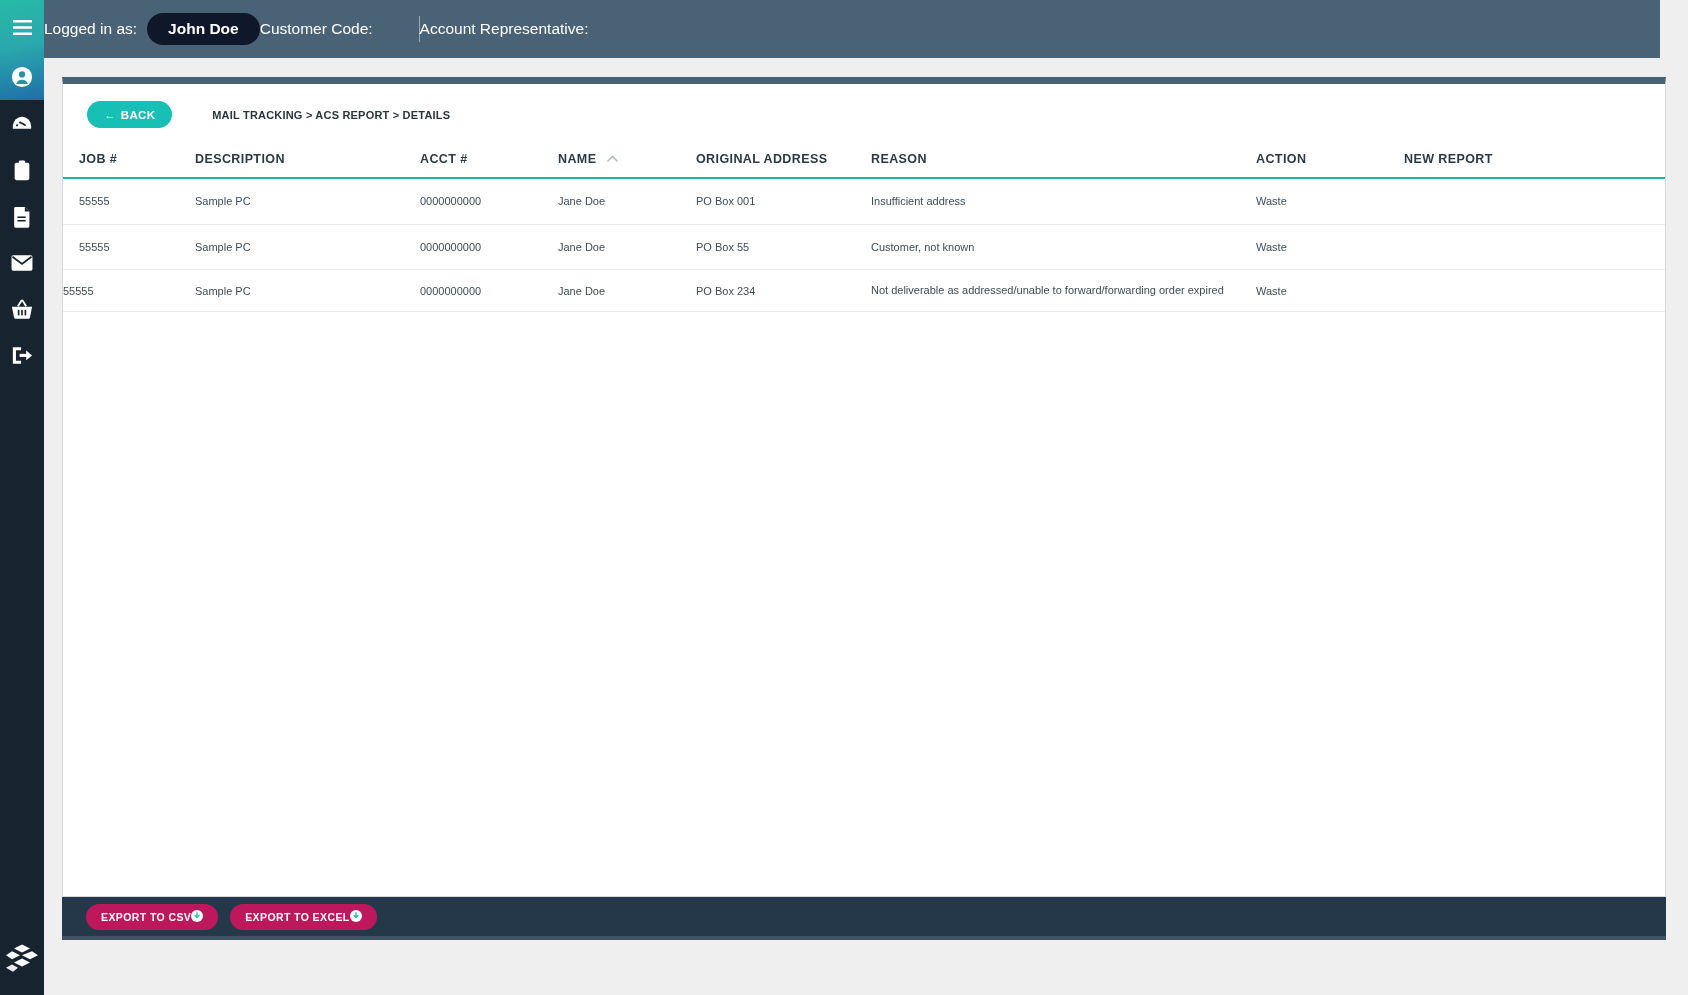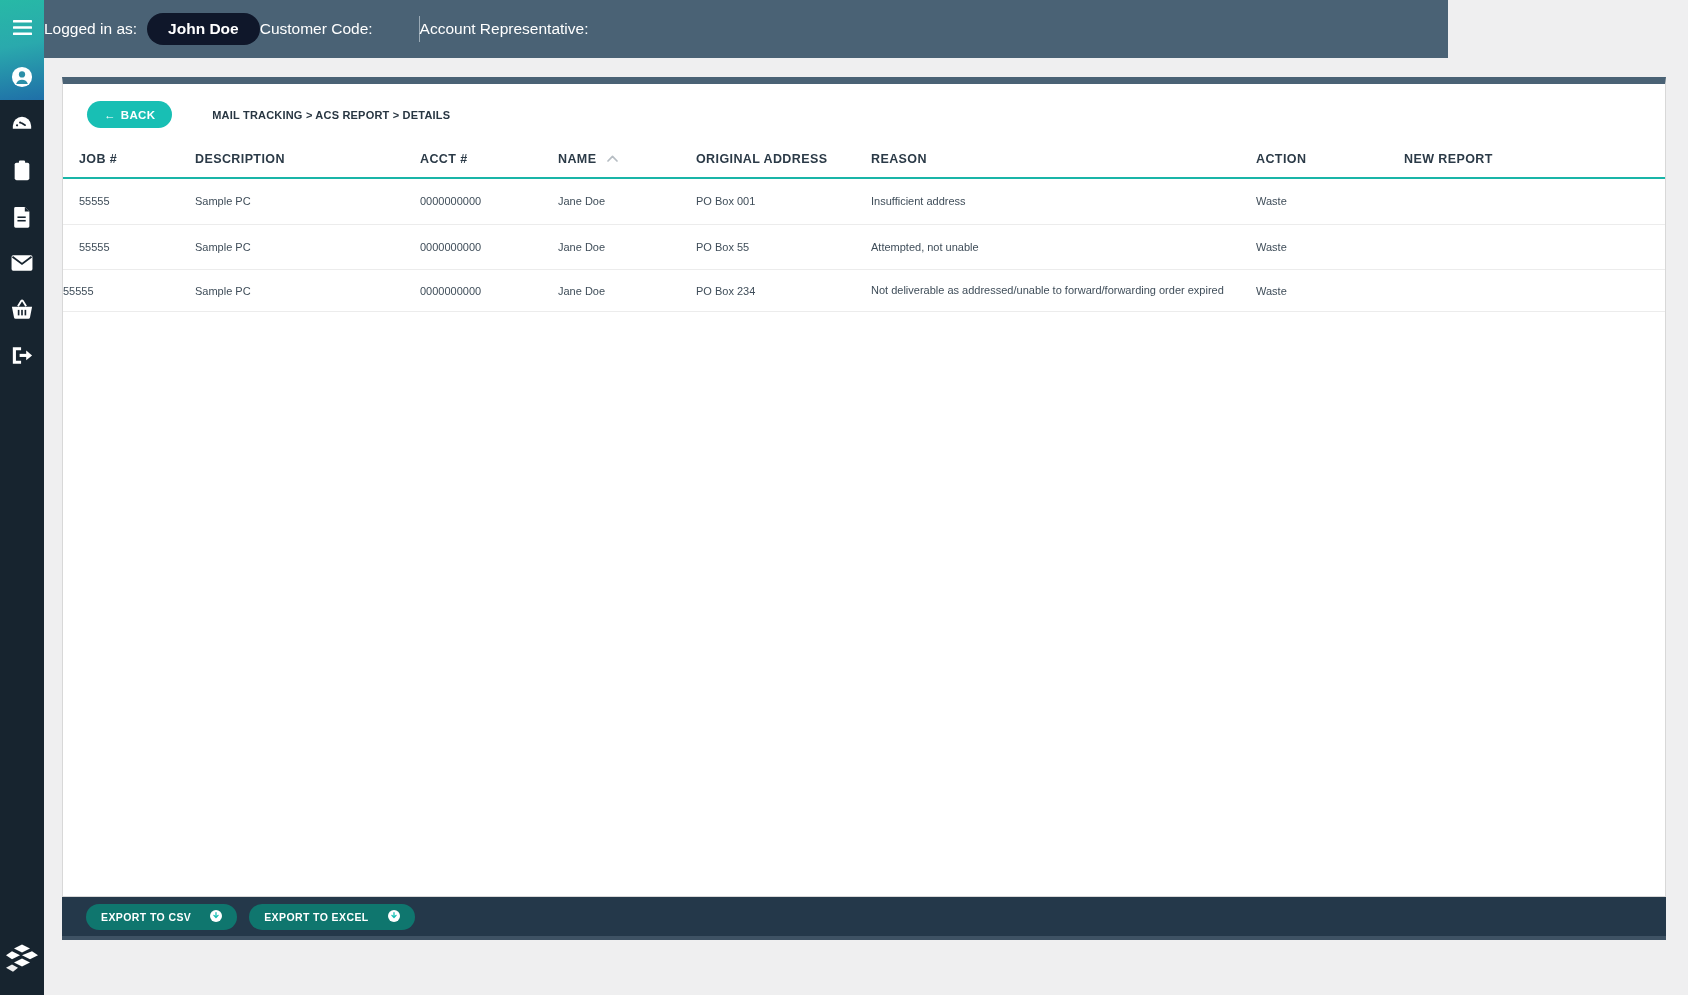--- a/index.html
+++ b/index.html
@@ -29,21 +29,21 @@
   }
   .side-icon svg { display: block; }
   #hamburger { height: 56px; }
   #sidebar-logo {
     position: absolute; bottom: 22px; left: 0;
     width: 44px; display: flex; align-items: center; justify-content: center;
   }
   
   #topbar {
     position: absolute; left: 44px; top: 0;
-    width: 1404px; height: 58px;
+    width: 1616px; height: 58px;
     background: #4a6275;
     display: flex; align-items: center;
     color: #ffffff;
     font-size: 15.5px;
   }
   #topbar .label { margin-left: 0; white-space: nowrap; }
   #logged-label { margin-left: 17px; }
   #user-pill {
     margin-left: 10px;
     background: #0f172a;
@@ -145,31 +145,31 @@
   .reason-cell { padding-right: 26px; line-height: 1.33; }
   
   #footer {
     position: absolute; left: 62px; top: 897px;
     width: 1604px; height: 43px;
     background: #24384a;
     border-bottom: 4px solid #3e5264;
     display: flex; align-items: center;
   }
   .export-btn {
-    background: #0f766e;
+    background: #be185d;
     color: #ffffff;
     border: none;
     border-radius: 15px;
     height: 26px;
     padding: 0 15px;
     font-family: "Liberation Sans", sans-serif;
     font-size: 10.5px;
     font-weight: bold;
     letter-spacing: 0.4px;
-    display: flex; align-items: center; gap: 19px;
+    display: flex; align-items: center; gap: 0;
     cursor: pointer;
   }
   #export-csv { margin-left: 24px; }
   #export-excel { margin-left: 12px; }
 </style>
 </head>
 <body>
 
 <div id="sidebar">
   <div id="sidebar-top">
@@ -294,21 +294,21 @@
         <td class="reason-cell">Insufficient address</td>
         <td>Waste</td>
         <td></td>
       </tr>
       <tr>
         <td>55555</td>
         <td>Sample PC</td>
         <td>0000000000</td>
         <td>Jane Doe</td>
         <td>PO Box 55</td>
-        <td class="reason-cell">Attempted, not unable</td>
+        <td class="reason-cell">Customer, not known</td>
         <td>Waste</td>
         <td></td>
       </tr>
       <tr>
         <td>55555</td>
         <td>Sample PC</td>
         <td>0000000000</td>
         <td>Jane Doe</td>
         <td>PO Box 234</td>
         <td class="reason-cell">Not deliverable as addressed/unable to forward/forwarding order expired</td>

